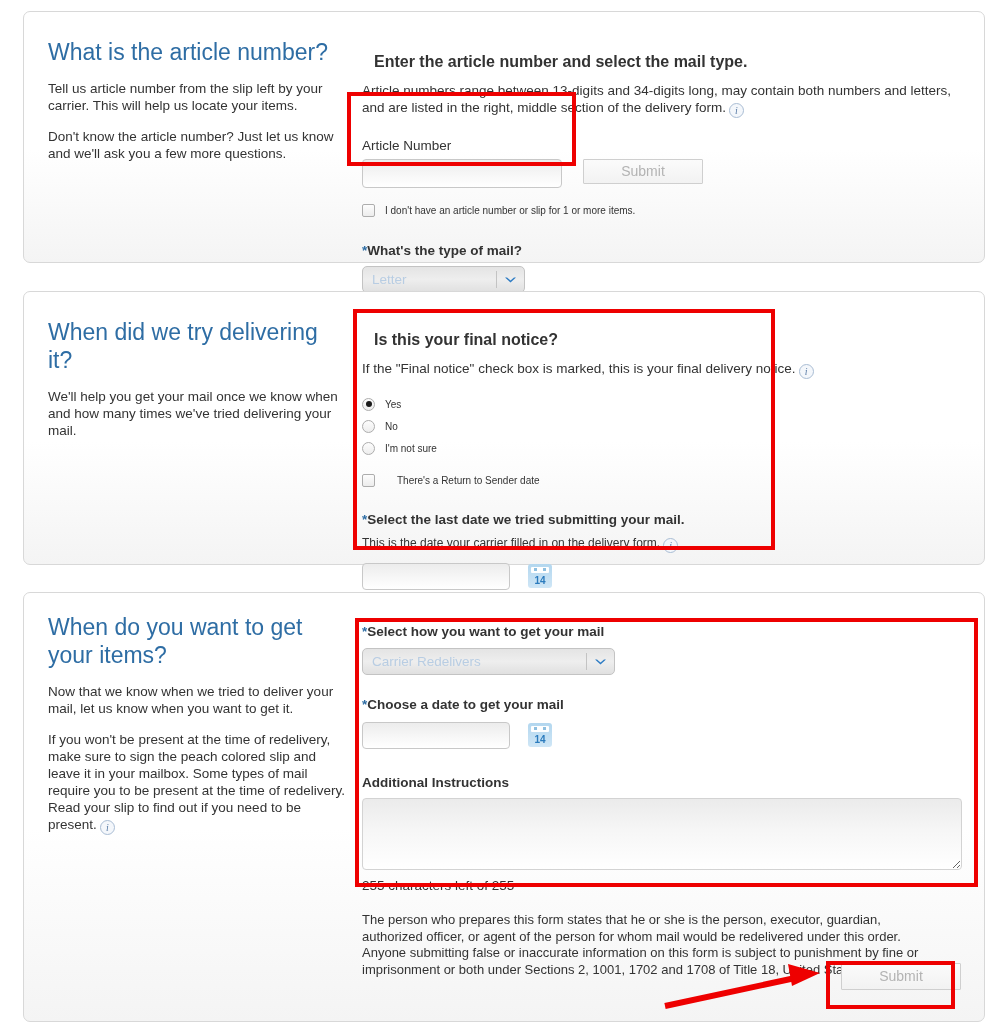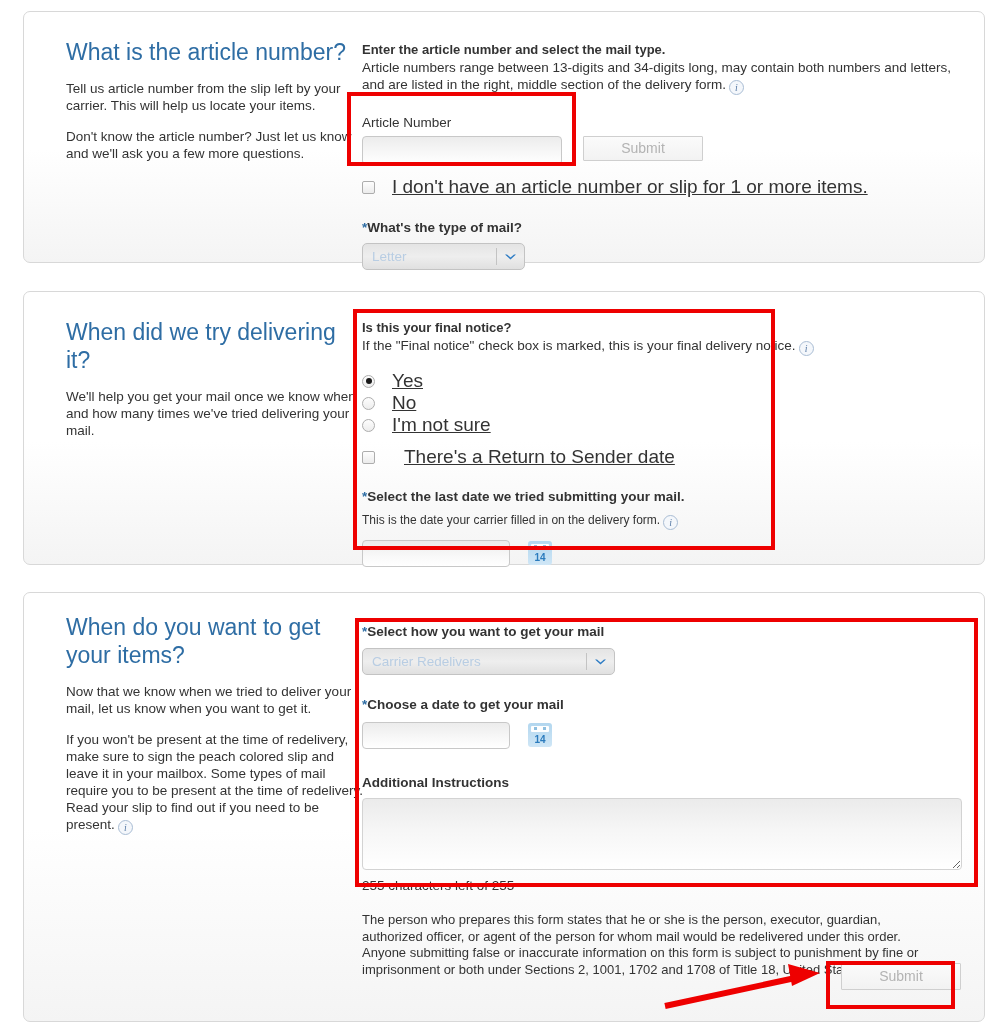--- a/index.html
+++ b/index.html
@@ -26,21 +26,21 @@
     border-radius: 7px;
     box-sizing: border-box;
   }
   #panel-article  { top: 11px;  height: 252px; }
   #panel-delivery { top: 291px; height: 274px; }
   #panel-receive  { top: 592px; height: 430px; }
 
   
   .left-col {
     position: absolute;
-    left: 42px;
+    left: 24px;
     width: 300px;
   }
   .sect-title {
     color: #2e6da4;
     font-size: 23px;
     line-height: 28px;
     font-weight: normal;
     margin: 0 0 10px 0;
   }
   .sect-para {
@@ -52,25 +52,25 @@
   .sect-para:last-child { margin-bottom: 0; }
 
   
   .right-col {
     position: absolute;
     left: 338px;
     width: 600px;
   }
 
   .lead {
-    font-size: 13px;
+    font-size: 16px;
     line-height: 17px;
     color: #333333;
     font-weight: bold;
-    margin: 0;
+    margin: 12px;
   }
   .lead-sub {
     font-size: 13.5px;
     line-height: 17px;
     color: #333333;
     margin: 0;
   }
   .fieldlabel {
     font-size: 13.5px;
     color: #333333;
@@ -190,24 +190,23 @@
   }
   .cbox {
     width: 13px; height: 13px;
     border: 1px solid #adadad;
     border-radius: 2px;
     background: linear-gradient(to bottom, #fdfdfd, #ececec);
     box-sizing: border-box;
     flex: 0 0 auto;
   }
   .opt-label {
-    font-size: 19px;
-    color: #333333;
-    margin-left: 17px;
-    text-decoration: underline;
+    font-size: 10px;
+    color: #333333;
+    margin-left: 10px;
   }
 
   
   .cal {
     width: 24px; height: 24px;
     border-radius: 3px;
     background: linear-gradient(to bottom, #b3d7ef 0%, #cfe6f6 100%);
     position: relative;
     box-sizing: border-box;
   }

